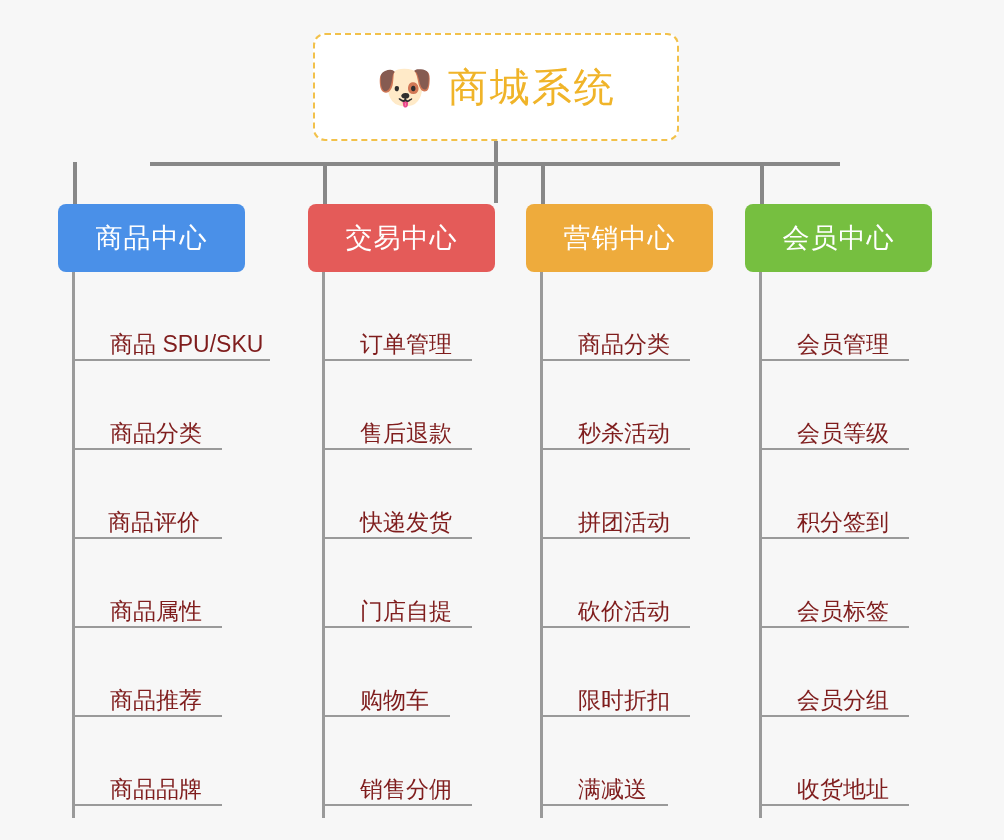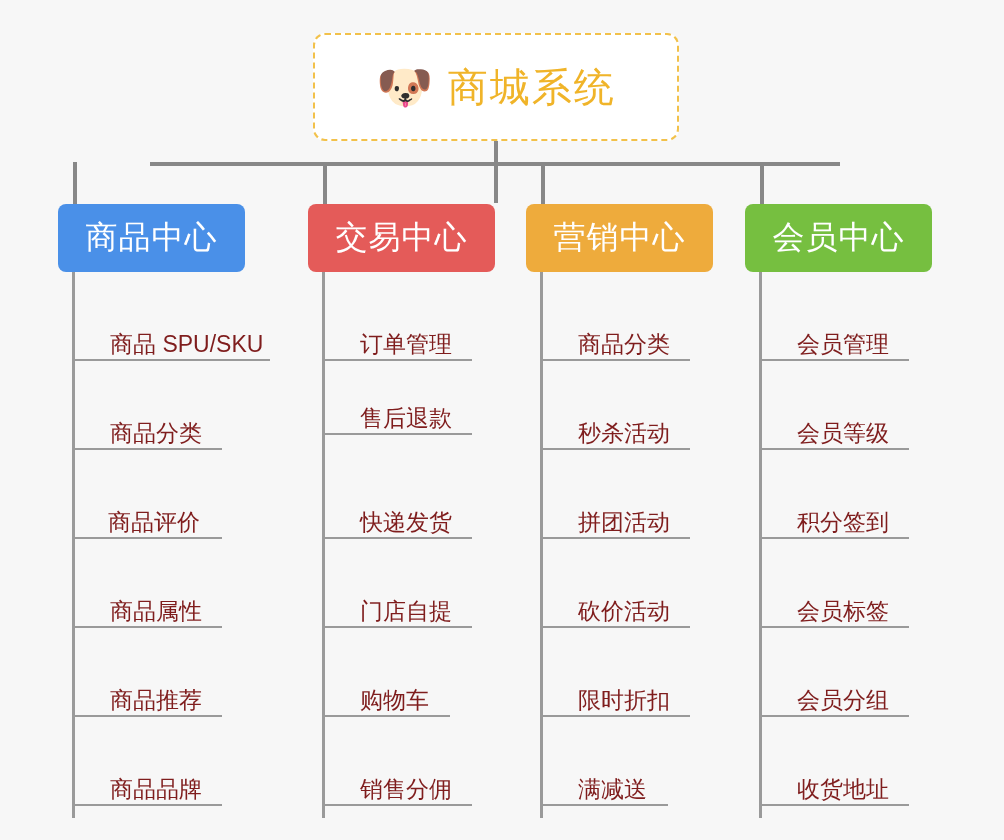--- a/index.html
+++ b/index.html
@@ -79,21 +79,21 @@
     position: absolute;
     top: 204px;
     width: 187px;
     height: 68px;
     box-sizing: border-box;
     border-radius: 8px;
     display: flex;
     align-items: center;
     justify-content: center;
     color: #ffffff;
-    font-size: 32px;
+    font-size: 27px;
     letter-spacing: 1px;
     white-space: nowrap;
   }
 
   
   .leaf-col {
     position: absolute;
     top: 272px;
   }
   .leaf-spine {
@@ -164,21 +164,21 @@
       </div>
       <div class="conn conn-drop" style="left: 323px; background: rgb(136, 136, 136);"></div>
       <div class="branch" style="left: 308px; background: rgb(228, 91, 89);">
         <span>交易中心</span>
       </div>
       <div class="leaf-col" style="left: 322px; top: 272px;">
         <div class="leaf-spine"></div>
         <div class="leaf" style="top: 0px; width: 150px;">
           <span class="leaf-label">订单管理</span>
         </div>
-        <div class="leaf" style="top: 74px; width: 150px;">
+        <div class="leaf" style="top: 89px; width: 150px;">
           <span class="leaf-label">售后退款</span>
         </div>
         <div class="leaf" style="top: 178px; width: 150px;">
           <span class="leaf-label">快递发货</span>
         </div>
         <div class="leaf" style="top: 267px; width: 150px;">
           <span class="leaf-label">门店自提</span>
         </div>
         <div class="leaf" style="top: 356px; width: 128px;">
           <span class="leaf-label">购物车</span>

